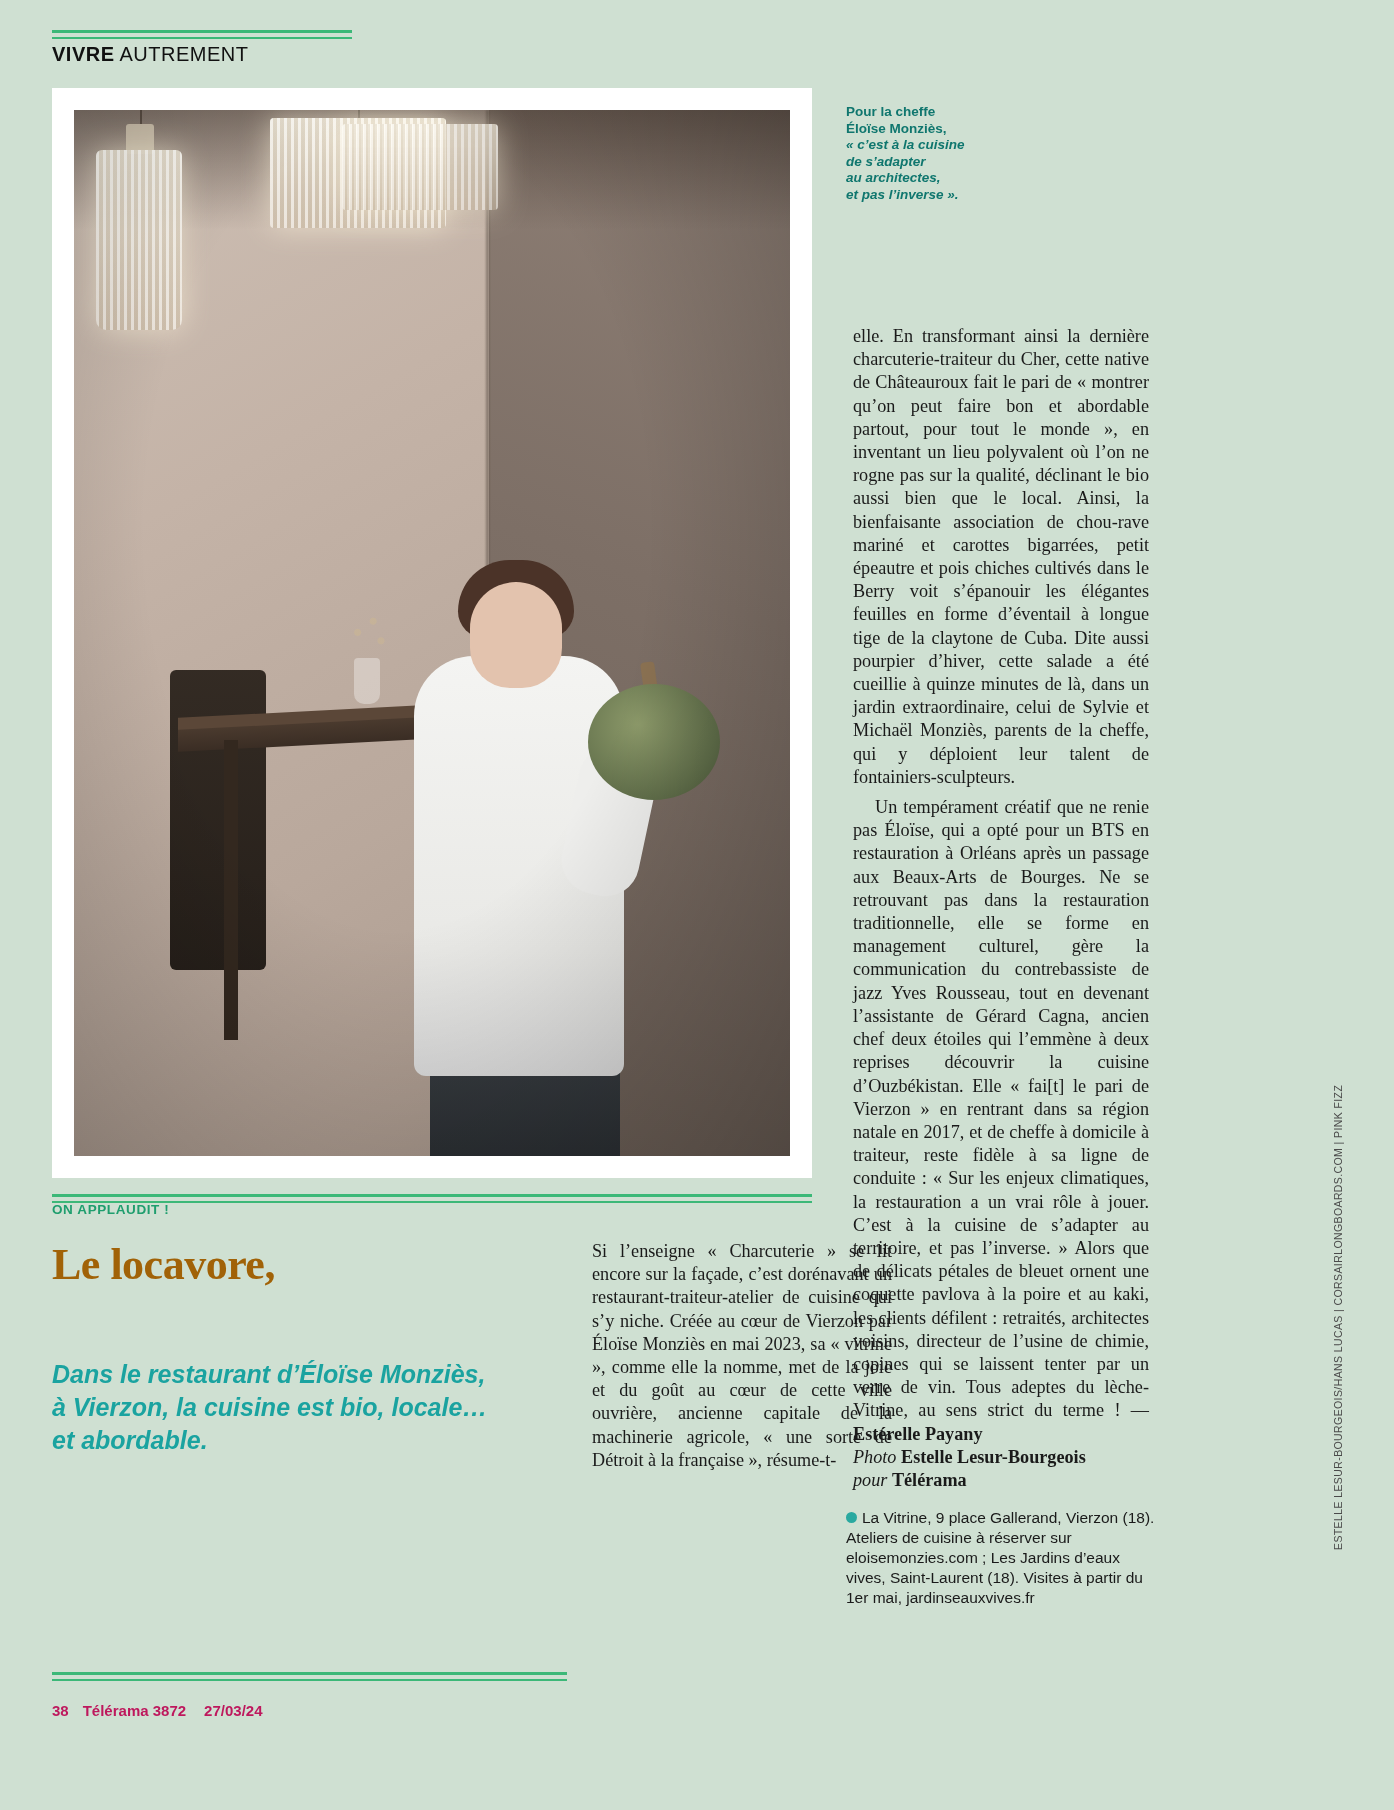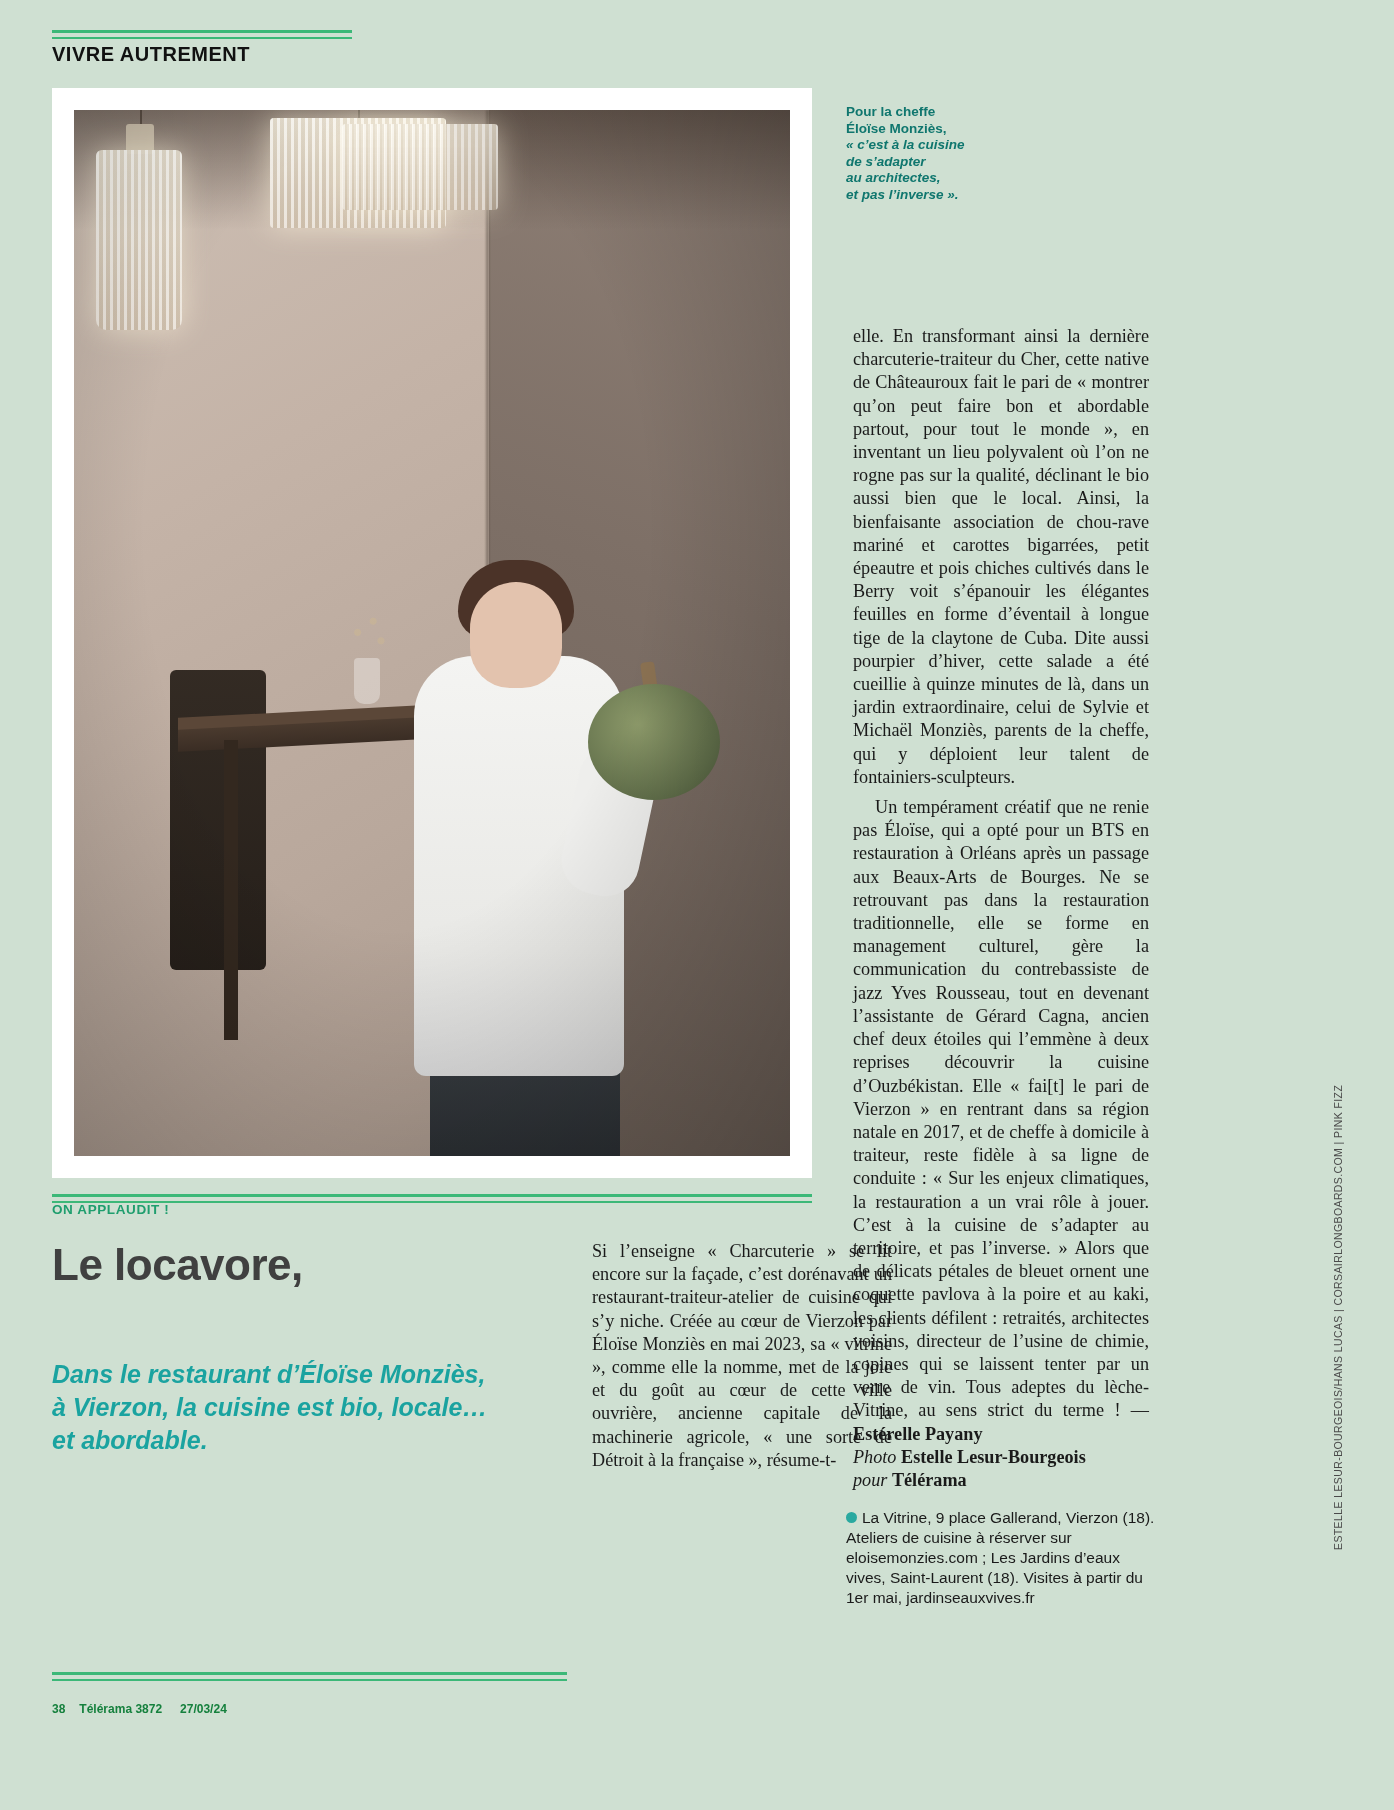--- a/index.html
+++ b/index.html
@@ -38,21 +38,21 @@
   .kicker {
     position: absolute;
     left: 52px;
     top: 43px;
     font-family: "Liberation Sans", sans-serif;
     font-size: 20px;
     letter-spacing: 0.5px;
     color: #111;
   }
   .kicker b { font-weight: 700; }
-  .kicker span { font-weight: 700; }
+  .kicker span { font-weight: 400; }
 
   
   .photo-frame {
     position: absolute;
     left: 52px;
     top: 88px;
     width: 760px;
     height: 1090px;
     background: #ffffff;
     padding: 0;
@@ -241,25 +241,25 @@
     font-family: "Liberation Sans", sans-serif;
     font-weight: 700;
     font-size: 13.5px;
     letter-spacing: 0.6px;
     color: #1f9e6e;
   }
   .headline {
     position: absolute;
     left: 52px; top: 1240px;
     width: 430px;
-    font-family: Liberation Sans, sans-serif;
+    font-family: Liberation Serif, serif;
     font-weight: 700;
     font-size: 44px;
     line-height: 50px;
-    color: #404040;
+    color: #a16207;
     letter-spacing: -0.5px;
   }
   .standfirst {
     position: absolute;
     left: 52px; top: 1358px;
     width: 450px;
     font-family: "Liberation Sans", sans-serif;
     font-weight: 700;
     font-style: italic;
     font-size: 25px;
@@ -276,23 +276,23 @@
     hyphens: auto;
   }
 
   .bottom-rules {
     position: absolute; left: 52px; top: 1672px; width: 515px;
   }
   .folio {
     position: absolute;
     left: 52px; top: 1702px;
     font-family: "Liberation Sans", sans-serif;
-    font-size: 12px;
-    font-weight: 700;
-    color: #15803d;
+    font-size: 15px;
+    font-weight: 700;
+    color: #be185d;
   }
   .folio .pg { margin-right: 14px; }
   .folio .mag { margin-right: 18px; }
   .folio .date { font-weight: 700; }
 </style>
 </head>
 <body>
 
 <div class="page">
 

